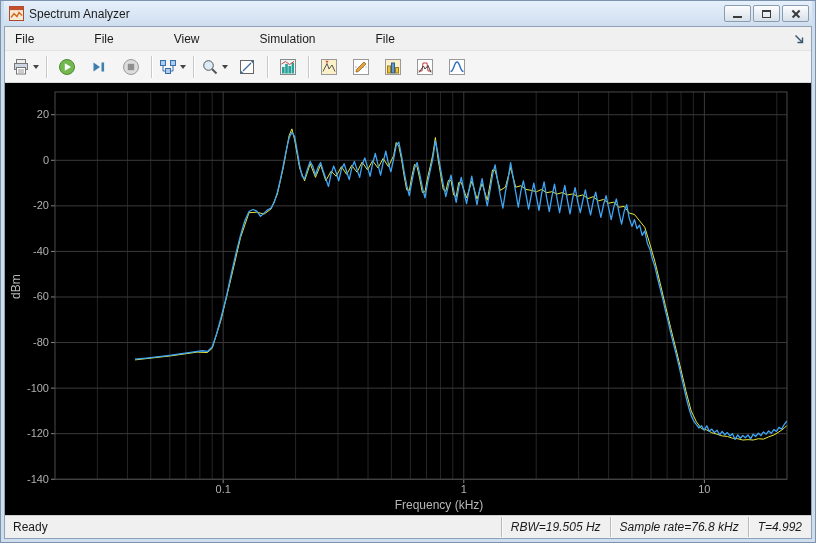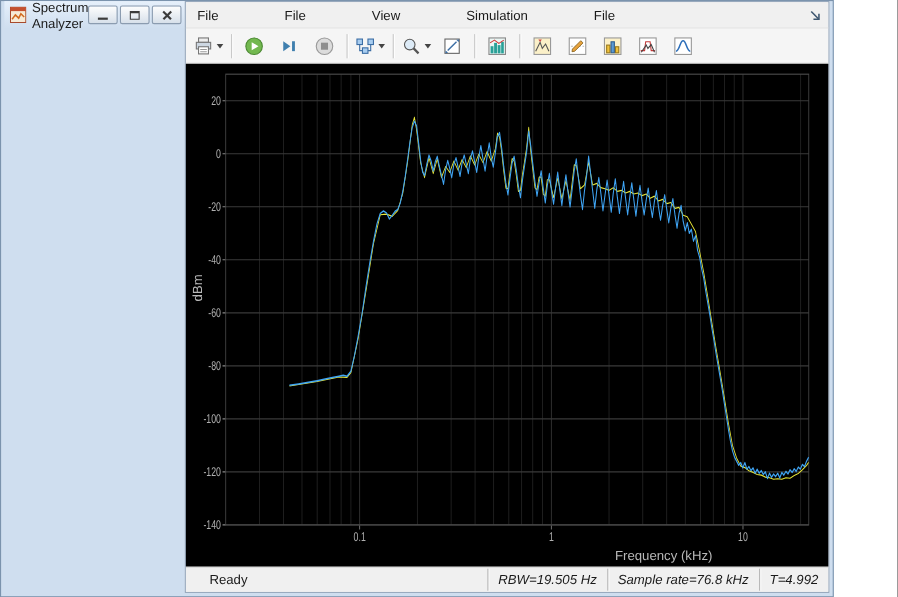--- a/index.html
+++ b/index.html
@@ -3,24 +3,24 @@
 <meta charset="utf-8">
 <style>
   html,body { margin:0; padding:0; }
   body {
     width:816px; height:543px; overflow:hidden;
     font-family:"Liberation Sans", sans-serif;
     background:#ffffff;
     -webkit-font-smoothing:antialiased;
   }
   .window {
-    width:758px; height:543px; box-sizing:border-box;
+    width:816px; height:543px; box-sizing:border-box;
     border:1px solid #7b93ad;
     background:#cfdeef;
-    display:flex; flex-direction:row;
+    display:flex; flex-direction:column;
     padding:0 3px 3px 3px;
   }
   
   .titlebar {
     height:25px; flex:0 0 25px;
     display:flex; align-items:center;
     padding:0 3px 0 5px;
     background:linear-gradient(#e6f0fb,#cfdeef);
   }
   .titlebar .app-icon { width:15px; height:15px; margin-right:5px; display:flex; }
@@ -91,21 +91,21 @@
     display:flex; align-items:center; justify-content:center;
     font-size:12px; color:#b8b8b8; pointer-events:none;
   }
   
   .statusbar {
     height:22px; flex:0 0 22px;
     background:#f0f0f0; border-top:1px solid #d0d0d0;
     display:flex; align-items:center;
     font-size:12px; color:#1a1a1a;
   }
-  .status-message { padding:0 8px; flex:1;margin-left:13px; }
+  .status-message { padding:0 8px; flex:1; }
   .scell {
     border-left:1px solid #b9b9b9; box-shadow:inset 1px 0 0 #fbfbfb;
     padding:3px 9px; white-space:nowrap;font-style:italic;
   }
 </style>
 </head>
 <body>
 
 <div class="window">
 

